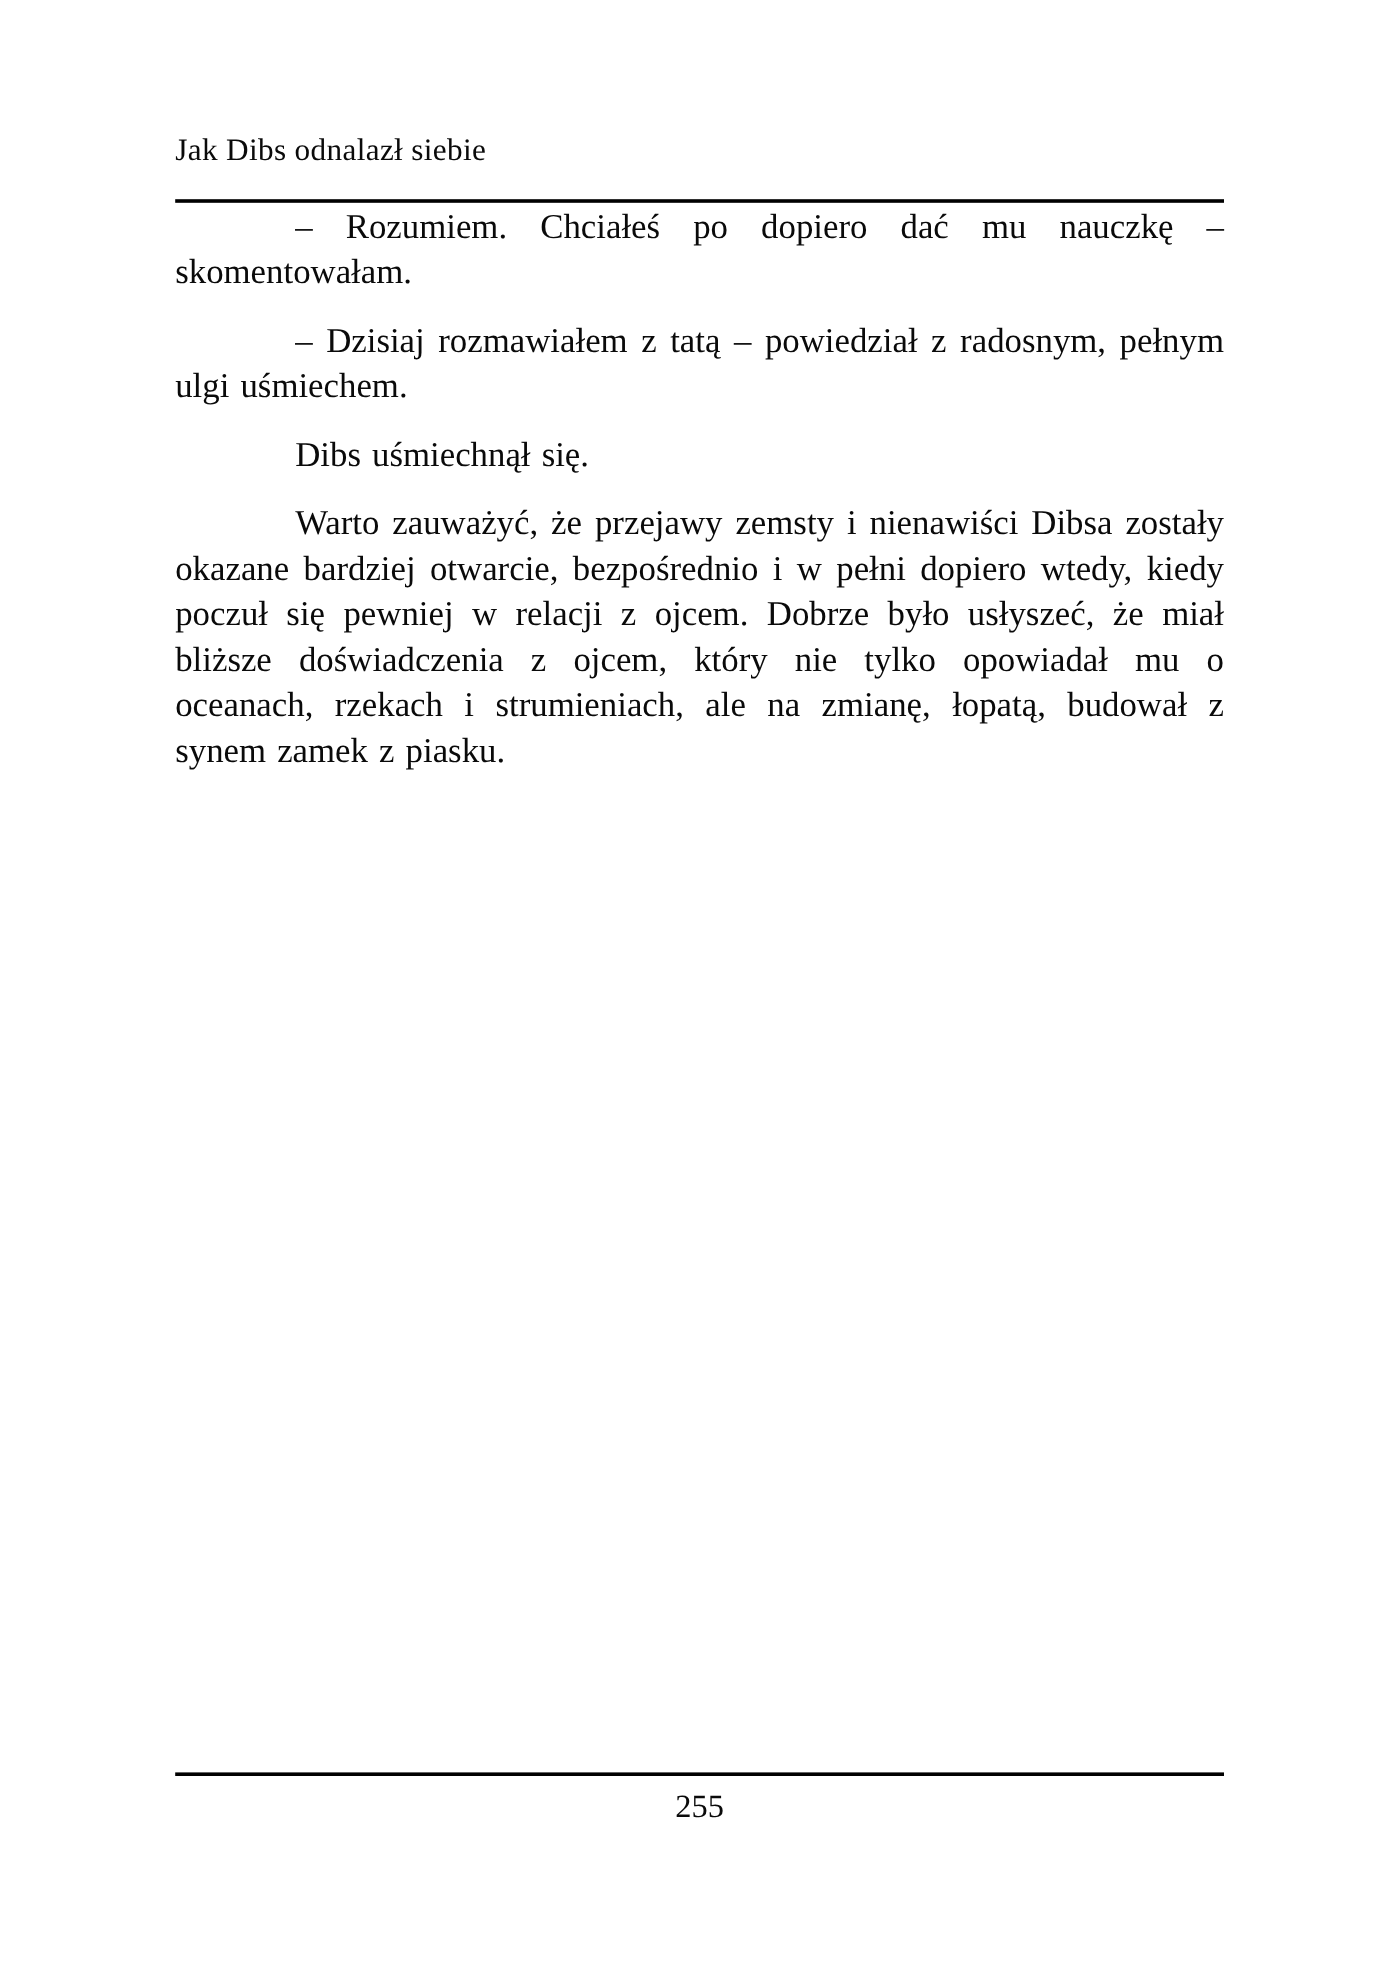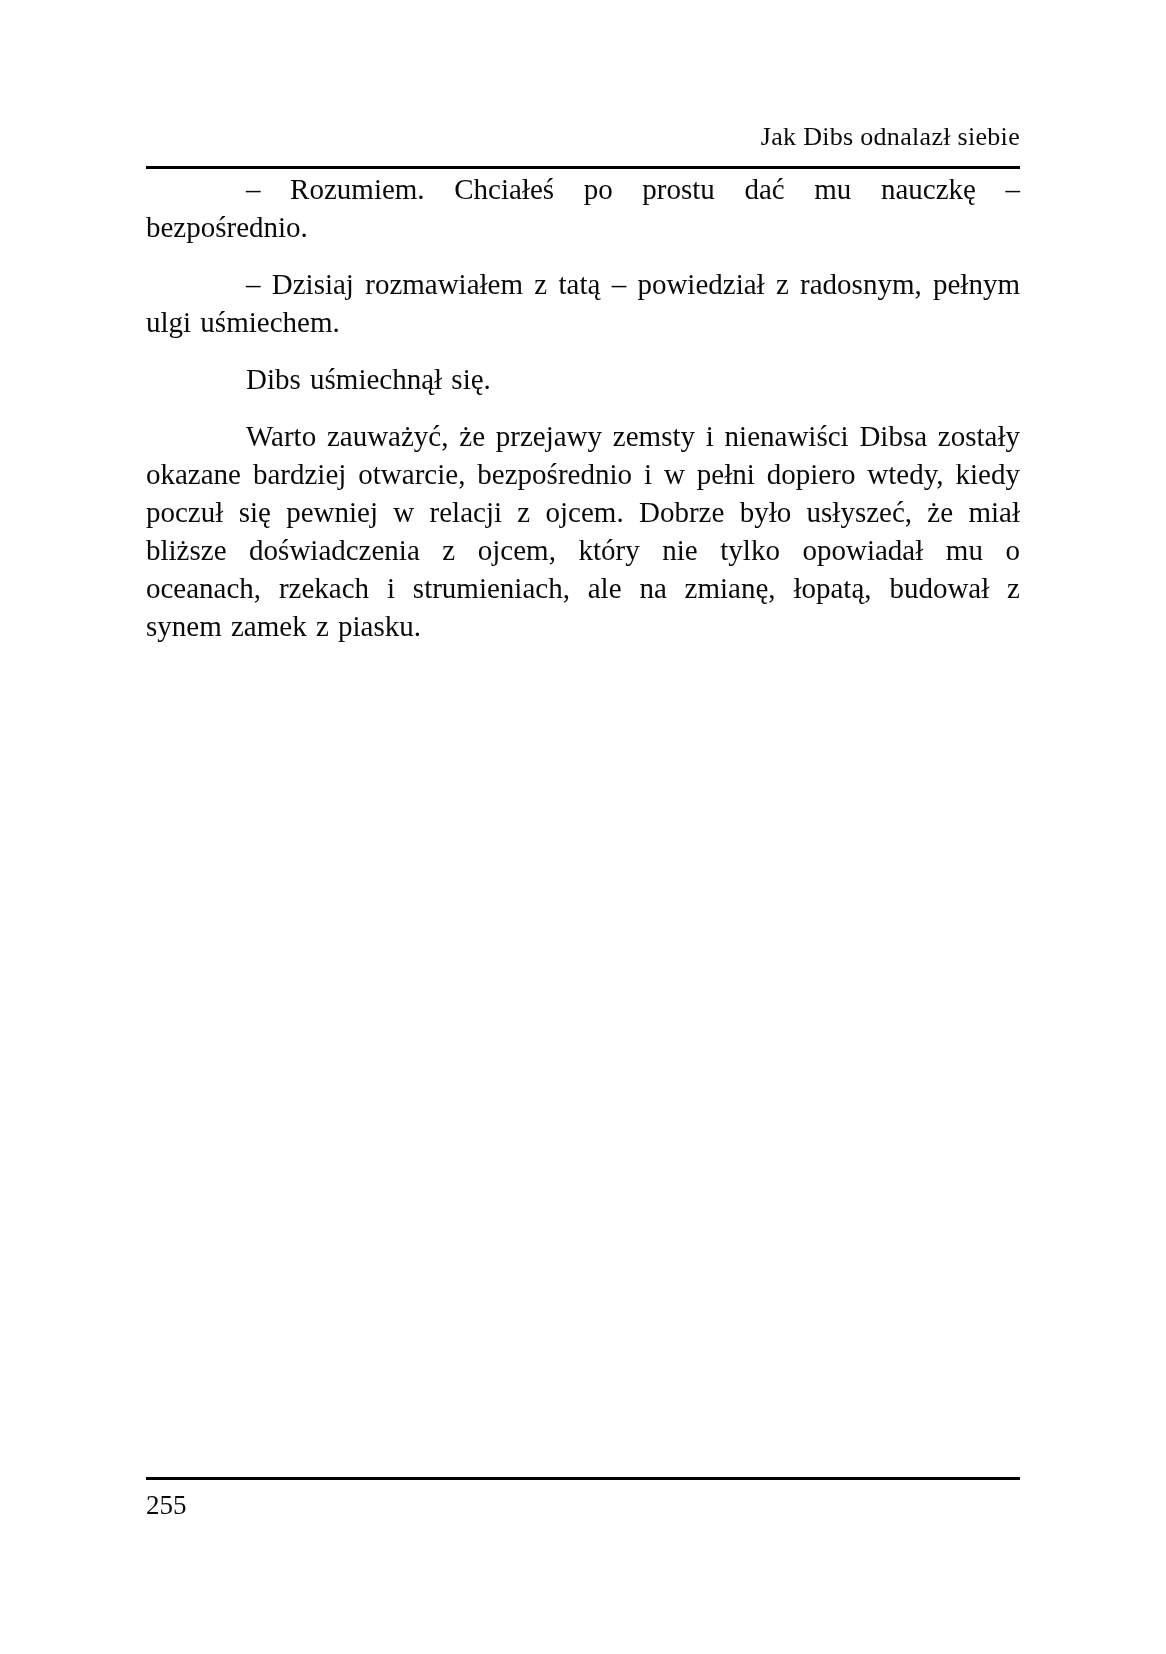--- a/index.html
+++ b/index.html
@@ -13,25 +13,24 @@
     position: relative;
     font-family: "Liberation Serif", "DejaVu Serif", serif;
     color: #0a0a0a;
     overflow: hidden;
   }
   .running-head {
     position: absolute;
     top: 110px;
     left: 146px;
     width: 874px;
-    text-align: right;
+    text-align: left;
     font-size: 26px;
     letter-spacing: 0.3px;
     white-space: nowrap;
-    margin-top: 12px;
   }
   .rule {
     position: absolute;
     left: 146px;
     width: 874px;
     height: 3px;
     background: #000000;
   }
   .rule-top { top: 166px; }
   .rule-bottom { top: 1477px; }
@@ -48,33 +47,33 @@
     text-align: justify;
     text-align-last: left;
     text-indent: 100px;
     word-spacing: 2px;
   }
   .folio {
     position: absolute;
     top: 1490px;
     left: 146px;
     width: 874px;
-    text-align: left;
+    text-align: center;
     font-size: 27px;
   }
 </style>
 </head>
 <body>
 
 <div class="running-head">Jak Dibs odnalazł siebie</div>
 
 <div class="rule rule-top"></div>
 
 <div class="body-text">
-  <p>– Rozumiem. Chciałeś po prostu dać mu nauczkę – bezpośrednio.</p>
+  <p>– Rozumiem. Chciałeś po dopiero dać mu nauczkę – skomentowałam.</p>
   <p>– Dzisiaj rozmawiałem z tatą – powiedział z radosnym, pełnym ulgi uśmiechem.</p>
   <p>Dibs uśmiechnął się.</p>
   <p>Warto zauważyć, że przejawy zemsty i nienawiści Dibsa zostały okazane bardziej otwarcie, bezpośrednio i w pełni dopiero wtedy, kiedy poczuł się pewniej w relacji z ojcem. Dobrze było usłyszeć, że miał bliższe doświadczenia z ojcem, który nie tylko opowiadał mu o oceanach, rzekach i strumieniach, ale na zmianę, łopatą, budował z synem zamek z piasku.</p>
 </div>
 
 <div class="rule rule-bottom"></div>
 
 <div class="folio">255</div>
 
 </body></html>

